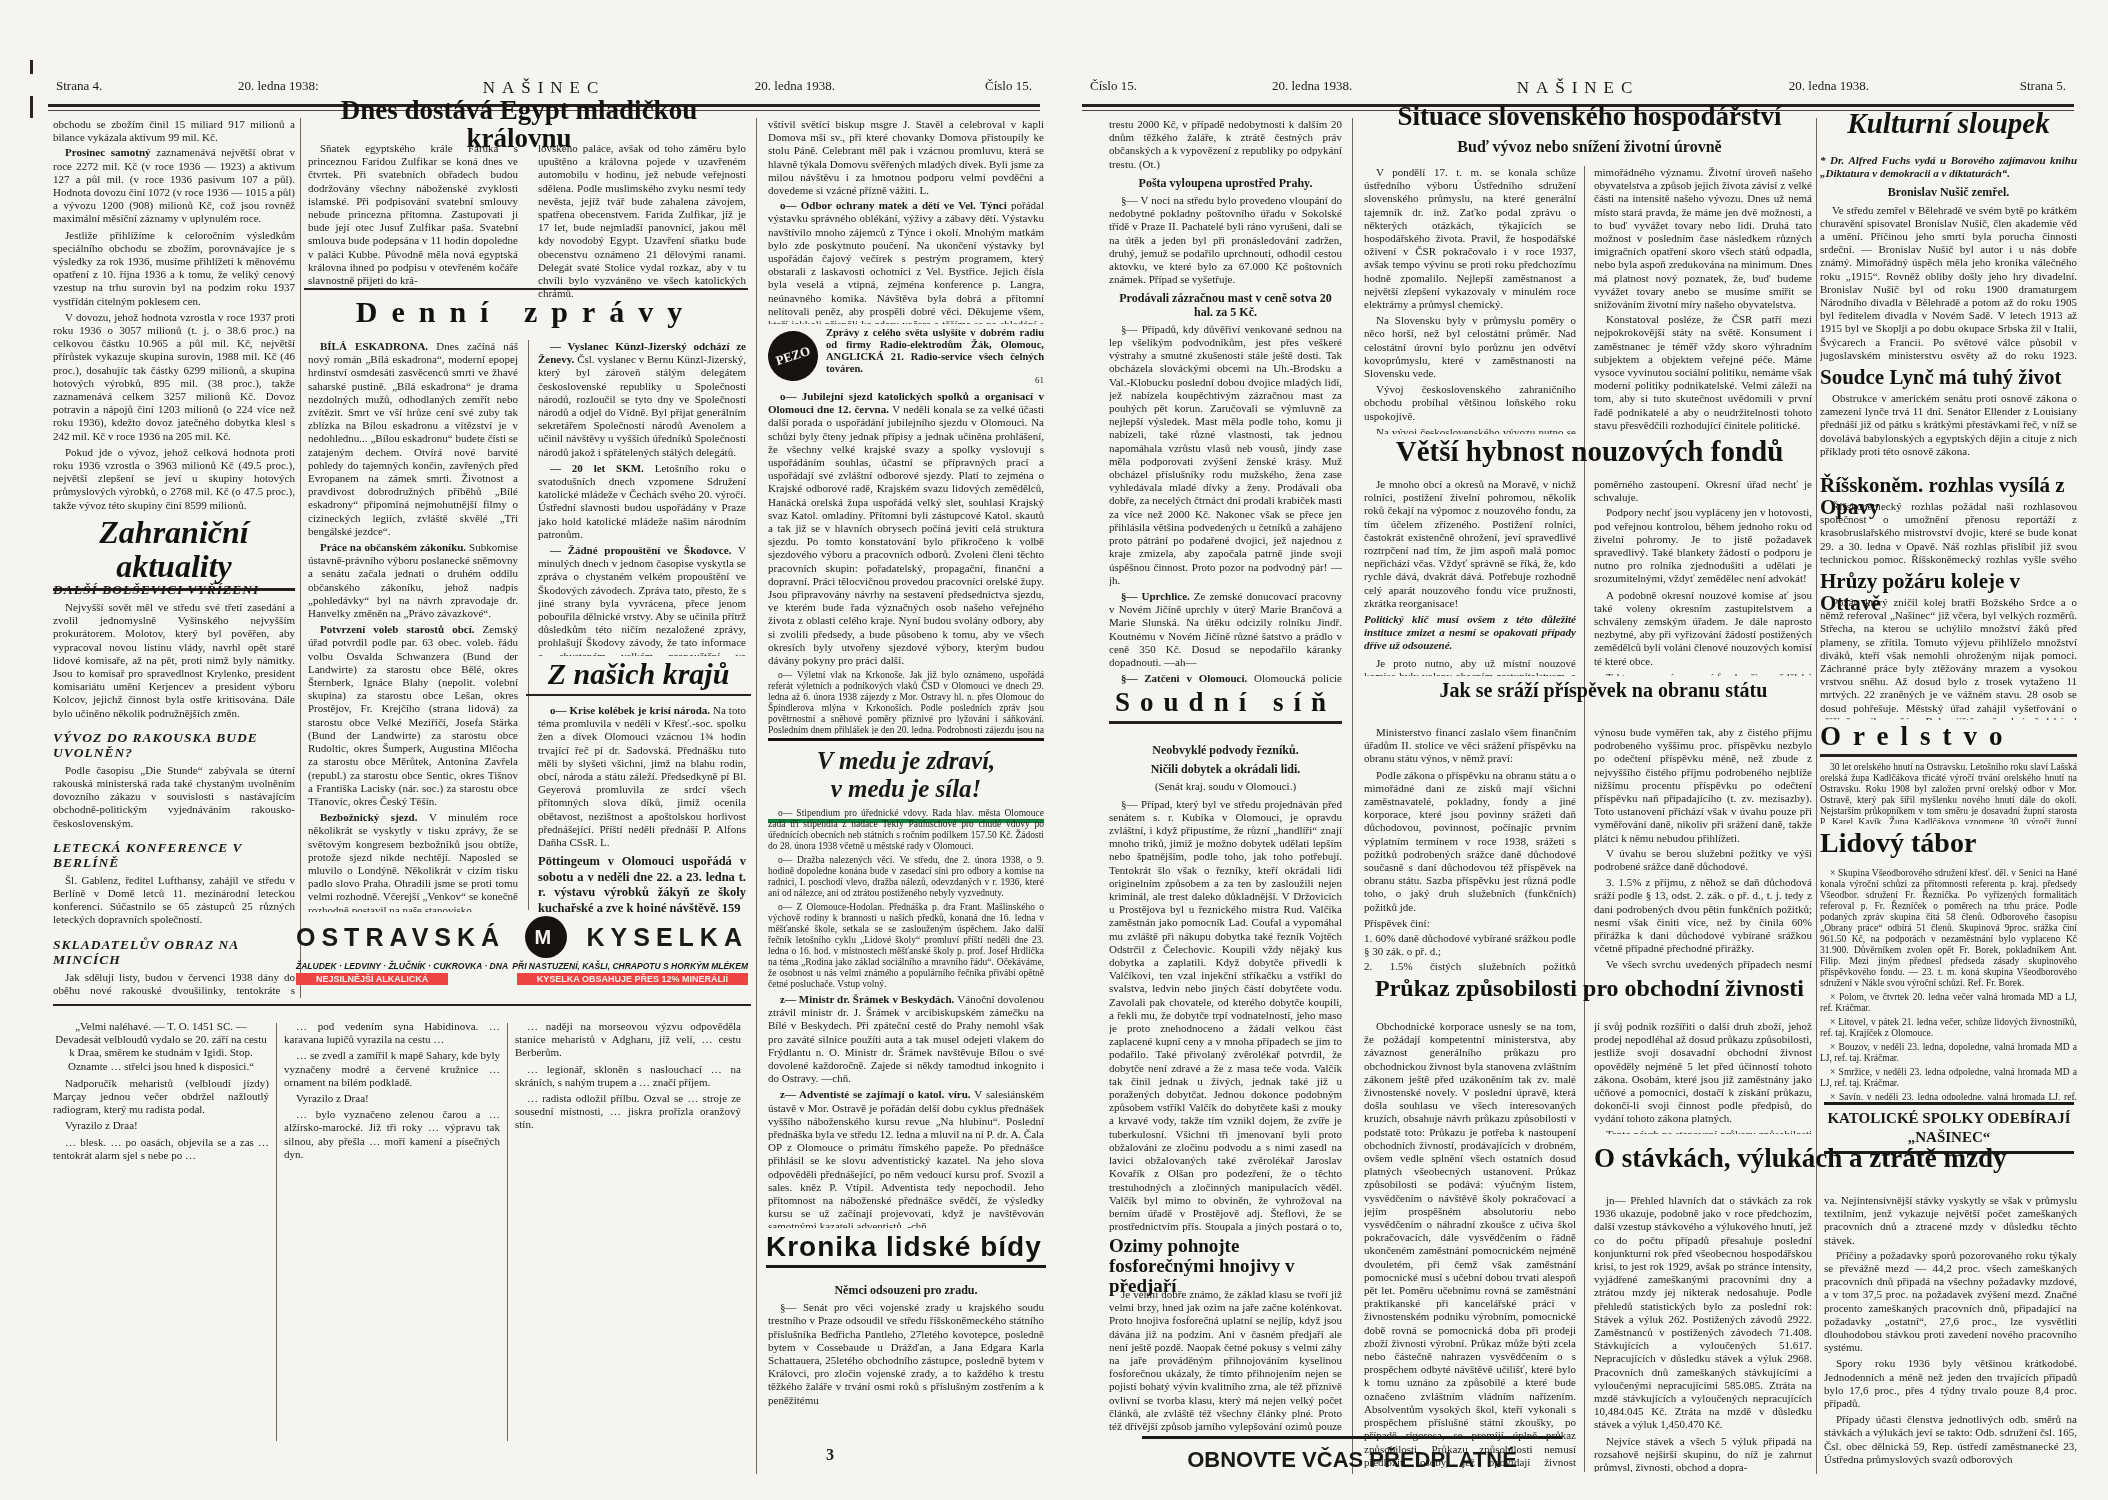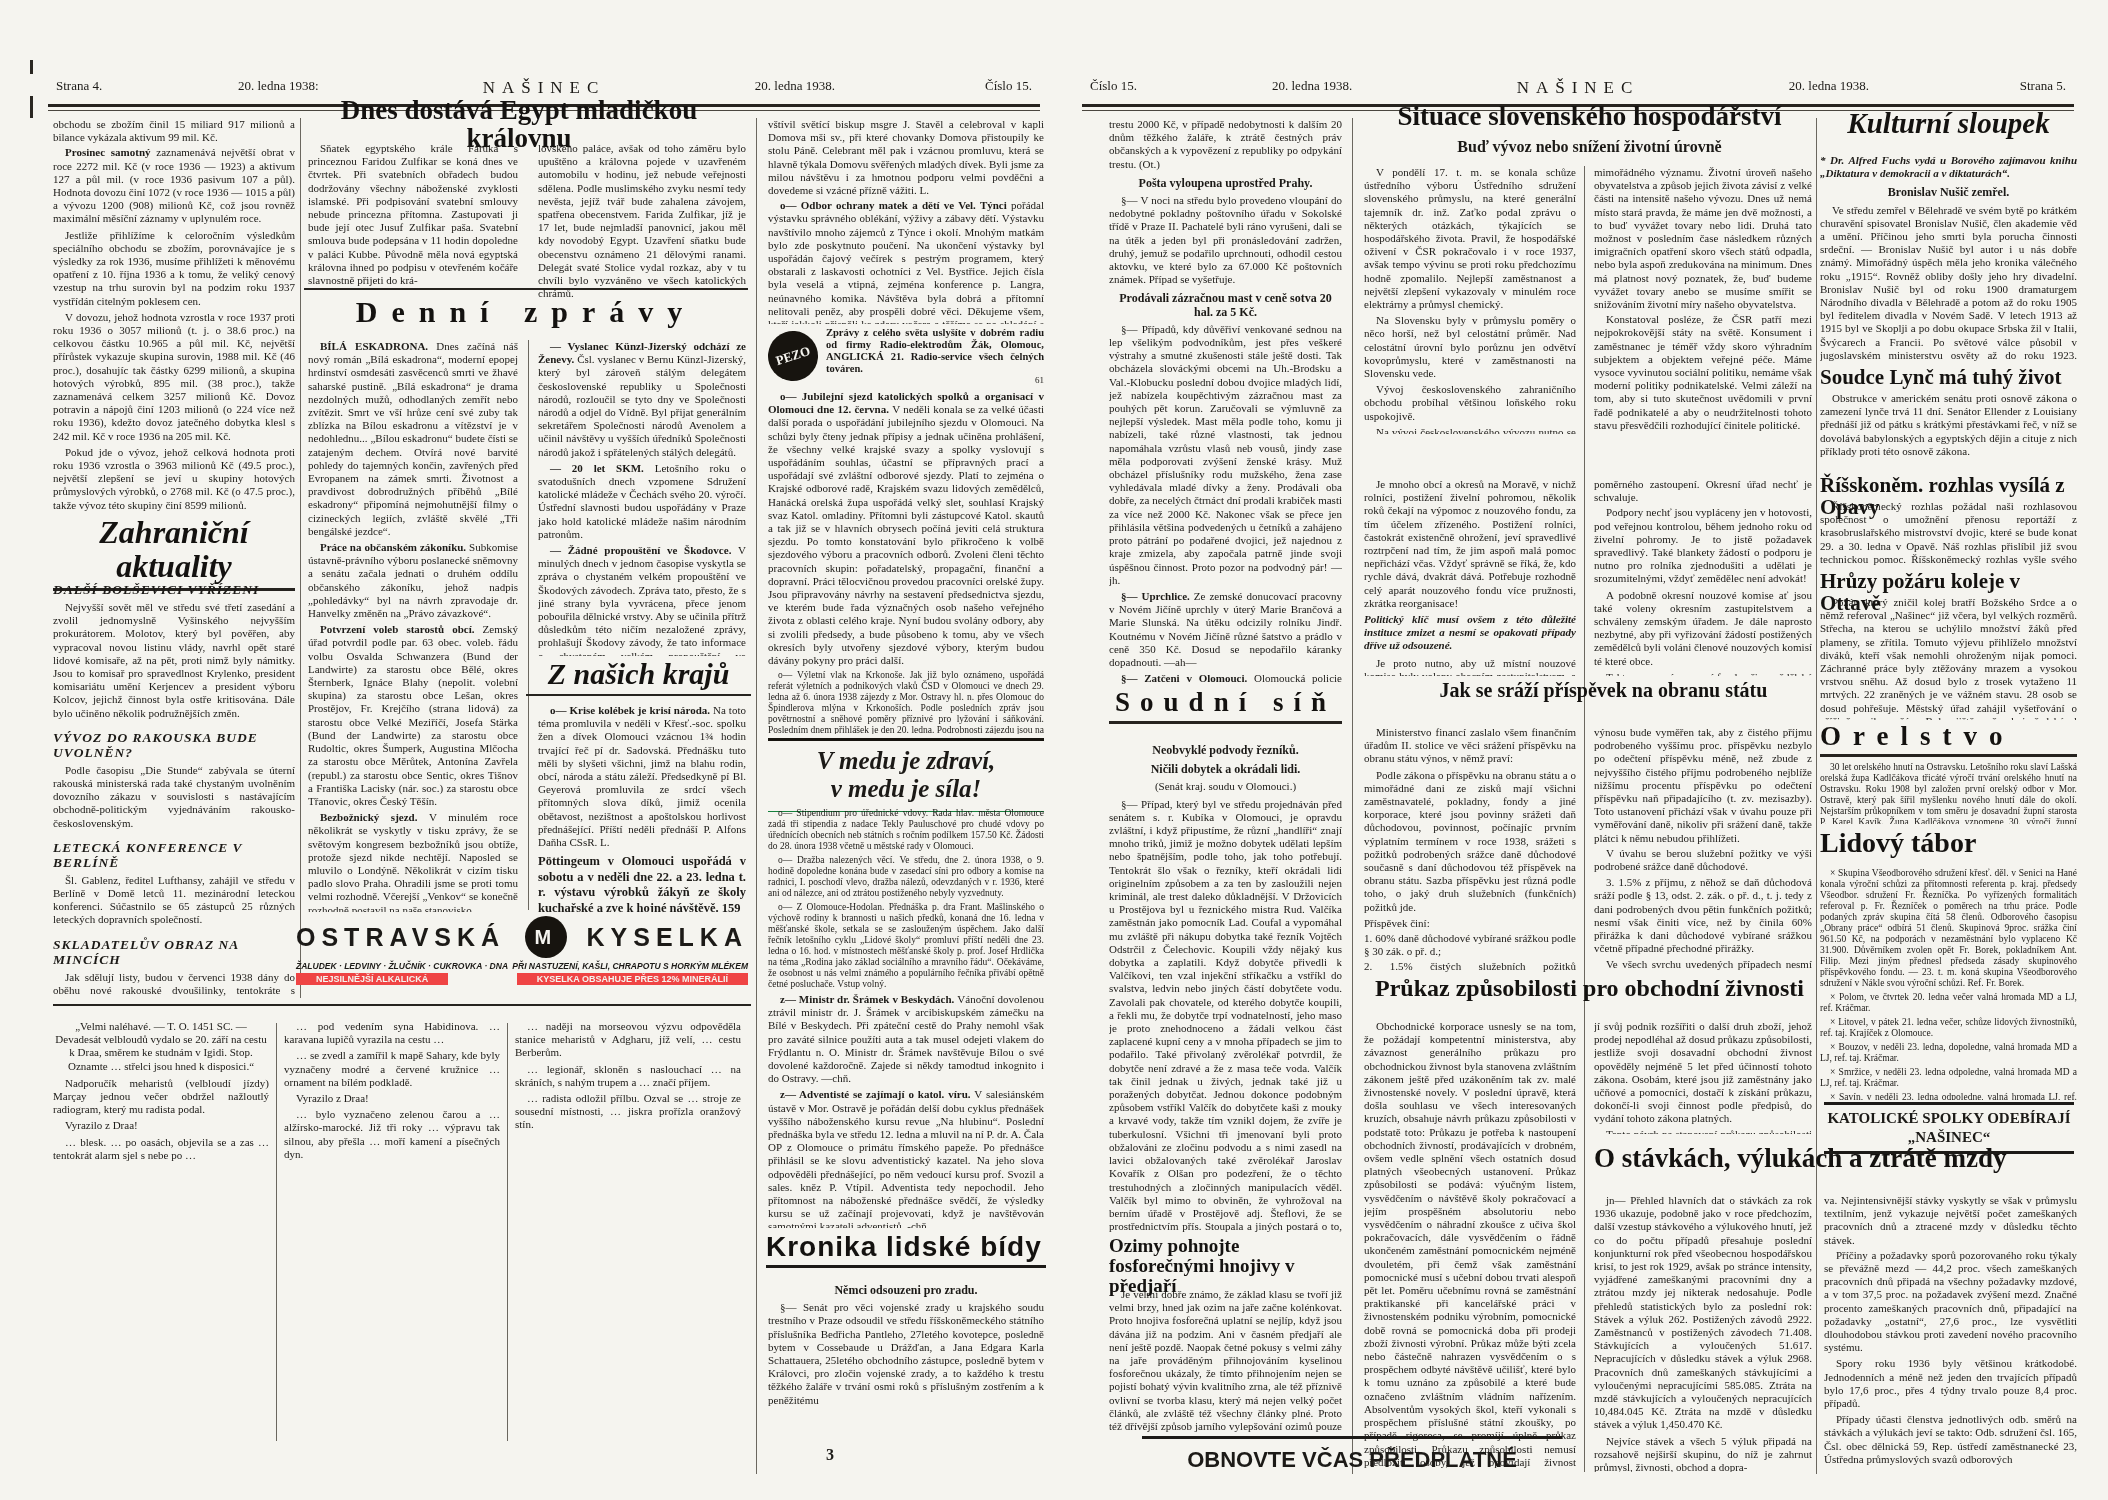--- a/index.html
+++ b/index.html
@@ -53,21 +53,21 @@
   #l-novel1{left:15px;top:982px;width:216px;height:424px;}
   #l-novel2{left:246px;top:982px;width:216px;height:424px;}
   #l-novel3{left:477px;top:982px;width:226px;height:424px;}
   #l-novel-mark{position:absolute;left:788px;top:1408px;font-weight:bold;font-size:16px;}
   
   #l-ad-pezo{position:absolute;left:730px;top:290px;width:276px;height:56px;display:flex;align-items:center;}
   .pezo-logo{width:50px;height:50px;background:#17140f;border-radius:50%;color:#f5f4ef;display:flex;align-items:center;justify-content:center;font-weight:bold;font-size:13px;transform:rotate(-18deg);flex:0 0 auto;}
   .pezo-text{font-size:10.5px;line-height:12px;font-weight:bold;text-align:justify;padding-left:8px;}
   .pezo-num{font-size:9px;text-align:right;}
   
-  #l-box-med{position:absolute;left:730px;top:700px;width:276px;border-top:3px solid #17140f;border-bottom:1px solid #15803d;padding:6px 0 8px;text-align:center;font-style:italic;font-weight:bold;font-size:25px;line-height:28px;}
+  #l-box-med{position:absolute;left:730px;top:700px;width:276px;border-top:3px solid #17140f;border-bottom:4px solid #15803d;padding:6px 0 16px;text-align:center;font-style:italic;font-weight:bold;font-size:25px;line-height:28px;}
   
   #l-ad-kyselka{position:absolute;left:258px;top:878px;width:452px;height:82px;}
   .ky-row1{display:flex;justify-content:space-between;align-items:center;font-weight:900;font-size:25px;letter-spacing:6px;font-family:"Liberation Sans","DejaVu Sans",sans-serif;}
   .ky-logo{width:42px;height:42px;background:#17140f;border-radius:50%;color:#f5f4ef;display:flex;align-items:center;justify-content:center;font-size:20px;font-weight:900;flex:0 0 auto;}
   .ky-row2{display:flex;justify-content:space-between;margin-top:3px;font-family:"Liberation Sans","DejaVu Sans",sans-serif;font-size:8.5px;font-weight:bold;font-style:italic;}
   .ky-row3{display:flex;justify-content:space-between;margin-top:2px;font-family:"Liberation Sans","DejaVu Sans",sans-serif;font-size:9px;font-weight:900;}
   .ky-row3 span{background:#ef4444;color:#f5f4ef;padding:1px 20px;}
   
   #r-hl-situace{left:290px;top:64px;width:455px;font-size:27px;text-align:center;}
   #r-sub-situace{position:absolute;left:290px;top:100px;width:455px;text-align:center;font-weight:bold;font-size:16px;}
@@ -286,20 +286,21 @@
       <div class="b-p">V pondělí 17. t. m. se konala schůze ústředního výboru Ústředního sdružení slovenského průmyslu, na které generální tajemník dr. inž. Zaťko podal zprávu o některých otázkách, týkajících se hospodářského života. Pravil, že hospodářské oživení v ČSR pokračovalo i v roce 1937, avšak tempo vývinu se proti roku předchozímu hodně zpomalilo. Nejlepší zaměstnanost a největší zlepšení vykazovaly v minulém roce elektrárny a průmysl chemický.</div>
       <div class="b-p">Na Slovensku byly v průmyslu poměry o něco horší, než byl celostátní průměr. Nad celostátní úrovní bylo porůznu jen odvětví kovoprůmyslu, které v zaměstnanosti na Slovensku vede.</div>
       <div class="b-p">Vývoj československého zahraničního obchodu probíhal většinou loňského roku uspokojivě.</div>
       <div class="b-p">Na vývoj československého vývozu nutno se pro budoucnost dívati se značnou opatrností. Vývoz je u nás sociálním činitelem</div>
     </div>
   <div class="col" id="r-sit-b">
       <div class="b-li">mimořádného významu. Životní úroveň našeho obyvatelstva a způsob jejich života závisí z velké části na intensitě našeho vývozu. Dnes už nemá místo stará pravda, že máme jen dvě možnosti, a to buď vyvážet tovary nebo lidi. Druhá tato možnost v posledním čase následkem různých imigračních opatření skoro všech států odpadla, nebo byla aspoň zredukována na minimum. Dnes má platnost nový poznatek, že, buď budeme vyvážet tovary anebo se musíme smířit se snižováním životní míry našeho obyvatelstva.</div>
       <div class="b-p">Konstatoval posléze, že ČSR patří mezi nejpokrokovější státy na světě. Konsument i zaměstnanec je téměř vždy skoro výhradním subjektem a objektem veřejné péče. Máme vysoce vyvinutou sociální politiku, nemáme však moderní politiky podnikatelské. Velmi záleží na tom, aby si tuto skutečnost uvědomili v první řadě podnikatelé a aby o neudržitelnosti tohoto stavu přesvědčili rozhodující činitele politické.</div>
     </div>
 
+  <div class="hl hl-c" id="r-hl-fondy">Větší hybnost nouzových fondů</div>
   <div class="col" id="r-fondy-a">
       <div class="b-p">Je mnoho obcí a okresů na Moravě, v nichž rolníci, postižení živelní pohromou, několik roků čekají na výpomoc z nouzového fondu, za tím účelem zřízeného. Postižení rolníci, častokrát existenčně ohrožení, jeví spravedlivé roztrpčení nad tím, že jim aspoň malá pomoc nepřichází včas. Vždyť správně se říká, že, kdo rychle dává, dvakrát dává. Potřebuje rozhodně celý aparát nouzového fondu více pružnosti, zkrátka reorganisace!</div>
       <div class="b-ci">Politický klíč musí ovšem z této důležité instituce zmizet a nesmí se opakovati případy dříve už odsouzené.</div>
       <div class="b-p">Je proto nutno, aby už místní nouzové komise byly voleny obecním zastupitelstvem, a to podle zásady</div>
     </div>
   <div class="col" id="r-fondy-b">
       <div class="b-li">poměrného zastoupení. Okresní úřad nechť je schvaluje.</div>
       <div class="b-p">Podpory nechť jsou vypláceny jen v hotovosti, pod veřejnou kontrolou, během jednoho roku od živelní pohromy. Je to jistě požadavek spravedlivý. Také blankety žádostí o podporu je nutno pro rolníka zjednodušiti a udělati je srozumitelnými, vždyť zemědělec není advokát!</div>
       <div class="b-p">A podobně okresní nouzové komise ať jsou také voleny okresním zastupitelstvem a schváleny zemským úřadem. Je dále naprosto nezbytné, aby při vyřizování žádostí postižených zemědělců byli voláni členové nouzových komisí té které obce.</div>
       <div class="b-p">Takto upravené nouzové fondy při zemědělské radě mohou býti zemědělci prospěšny a splniti své poslání.  Kd.</div>

